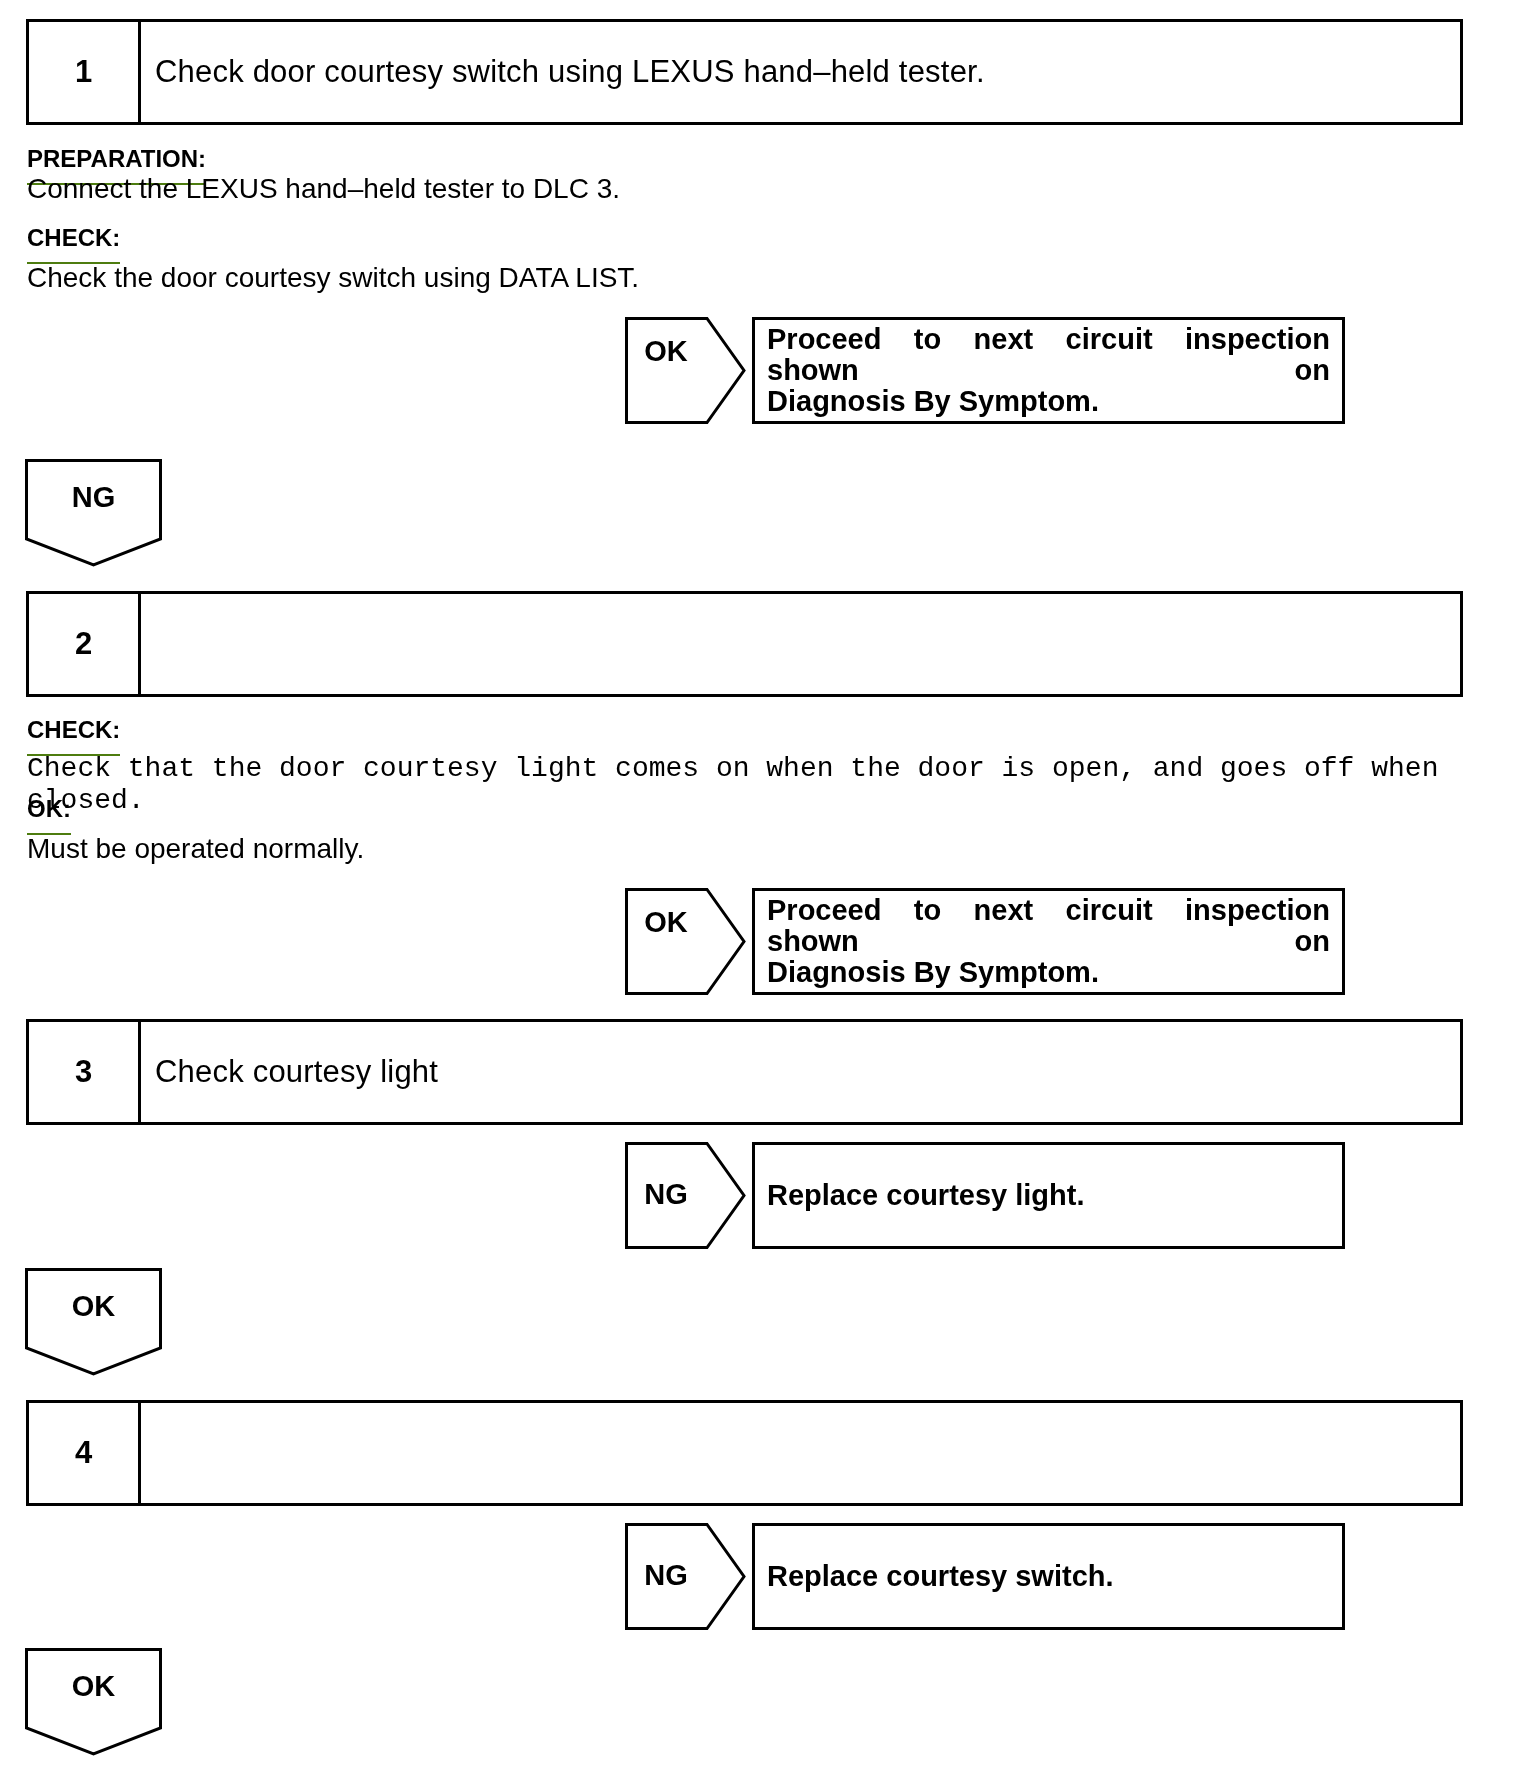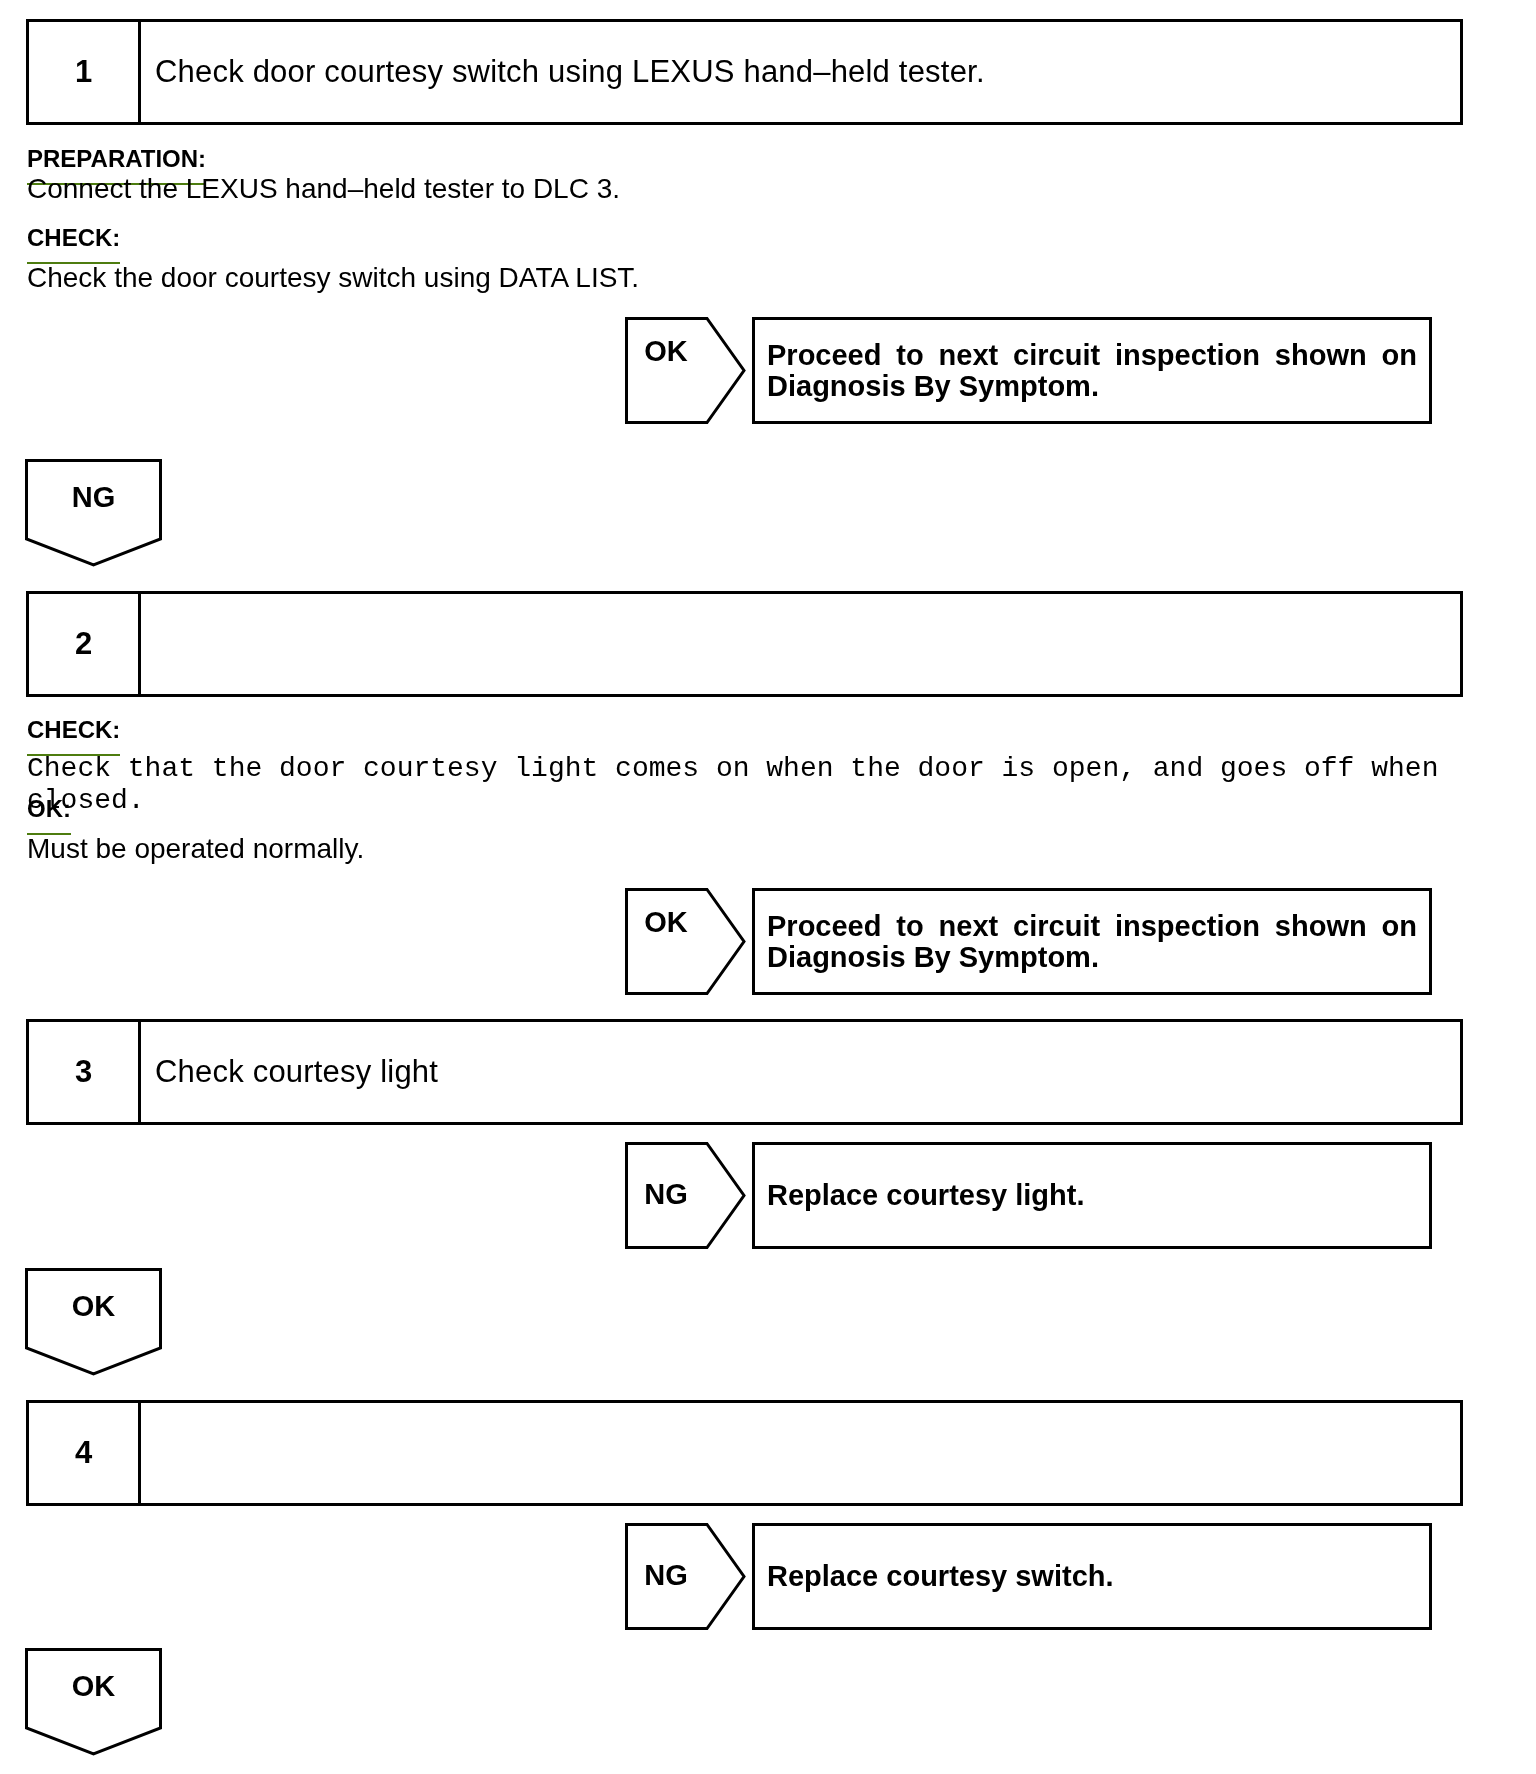--- a/index.html
+++ b/index.html
@@ -2,21 +2,21 @@
 <html><head>
 <meta charset="utf-8">
 <style>
   html, body { margin:0; padding:0; background:#fff; }
   body { width:1536px; height:1774px; position:relative; overflow:hidden; font-family:"Liberation Sans", sans-serif; color:#000; }
   .step-box { position:absolute; left:26px; width:1437px; height:106px; border:3px solid #000; box-sizing:border-box; }
   .step-num { position:absolute; left:0; top:0; width:112px; height:100%; border-right:3px solid #000; box-sizing:border-box; display:flex; align-items:center; justify-content:center; font-weight:bold; font-size:31px; }
   .step-title { position:absolute; left:126px; top:0; height:100%; display:flex; align-items:center; font-weight:normal; font-size:31px; letter-spacing:0.2px; }
   .label { position:absolute; left:27px; font-weight:bold; font-size:24px; line-height:32px; border-bottom:2px solid #4d7c0f; padding-bottom:8px; }
   .text { position:absolute; left:27px; font-size:28px; line-height:32px; }
-  .result-box { position:absolute; left:752px; width:680px; height:107px; border:3px solid #000; box-sizing:border-box; font-weight:bold; font-size:29px; line-height:31px; padding:0 12px 0 12px; display:flex; flex-direction:column; justify-content:center; }
+  .result-box { position:absolute; left:752px; width:593px; height:107px; border:3px solid #000; box-sizing:border-box; font-weight:bold; font-size:29px; line-height:31px; padding:0 12px 0 12px; display:flex; flex-direction:column; justify-content:center; }
   .result-box .l1 { text-align:justify; text-align-last:justify; }
   .arrow-right { position:absolute; left:625px; width:122px; height:107px; }
   .arrow-right svg { position:absolute; left:0; top:0; }
   .arrow-right .lbl { position:absolute; left:0; top:18px; width:82px; text-align:center; font-weight:bold; font-size:29px; }
   .arrow-down { position:absolute; left:25px; width:137px; height:108px; }
   .arrow-down svg { position:absolute; left:0; top:0; }
   .arrow-down .lbl { position:absolute; left:0; top:22px; width:137px; text-align:center; font-weight:bold; font-size:29px; }
 </style>
 </head>
 <body>

